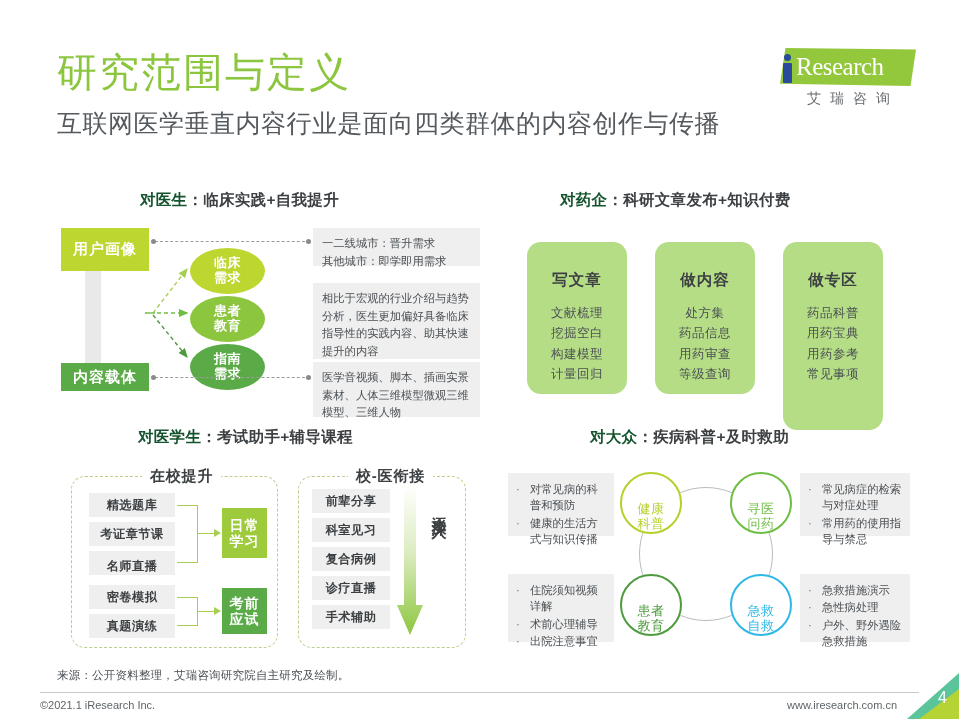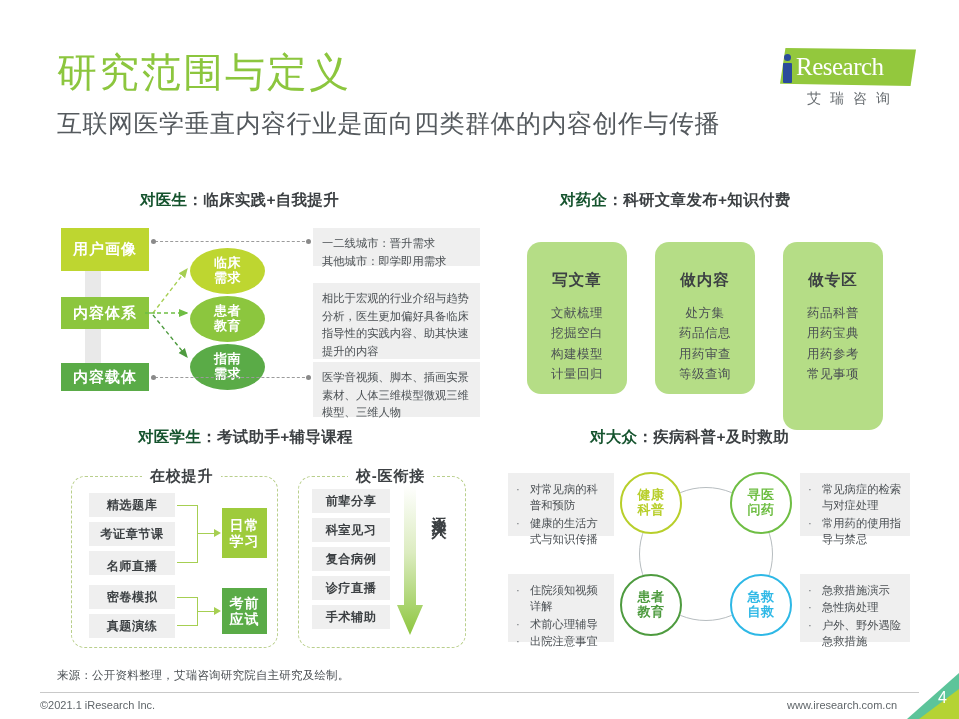--- a/index.html
+++ b/index.html
@@ -106,22 +106,22 @@
   }
   .grad-arrow{position:absolute;}
   .vert-text{
     position:absolute;font-size:15px;font-weight:bold;color:#3c4043;
     writing-mode:vertical-rl;letter-spacing:2px;line-height:1;
   }
 
   
   .circ{
     position:absolute;border-radius:50%;background:#ffffff;box-sizing:border-box;
-    display:flex;flex-direction:column;align-items:center;justify-content:center;
-    font-weight:bold;font-size:13px;line-height:1.15;letter-spacing:.5px;z-index:2;
+    display:flex;flex-direction:column;align-items:center;justify-content:flex-end;
+    font-weight:normal;font-size:13px;line-height:1.15;letter-spacing:.5px;z-index:2;
   }
   .ring{
     position:absolute;border-radius:50%;border:1.2px solid #b7bdc0;box-sizing:border-box;z-index:1;
   }
   .bullet-panel{
     position:absolute;background:#efefef;box-sizing:border-box;padding:8px 6px 8px 8px;
   }
   .bullet-row{display:flex;font-size:11.3px;color:#4b5054;line-height:1.45;margin-bottom:1px;}
   .bullet-dot{width:14px;flex:0 0 14px;text-align:left;color:#6d7276;}
   .bullet-txt{flex:1;}
@@ -155,23 +155,20 @@
   </div>
 
   <div class="sec-head" style="left:140px;top:190px;">
     <span class="hl">对医生</span><span>：临床实践+自我提升</span>
   </div>
 
   <div class="vbar" style="left:85px;top:248px;width:16px;height:140px;"></div>
 
   <div class="green-box" id="dbox0" style="left: 61px; top: 228px; width: 88px; height: 43px; background: rgb(190, 214, 48);">
     <span>用户画像</span>
-  </div>
-  <div class="green-box" id="dbox1" style="left: 61px; top: 297px; width: 88px; height: 32px; background: rgb(140, 198, 62);">
-    <span>内容体系</span>
   </div>
   <div class="green-box" id="dbox2" style="left: 61px; top: 363px; width: 88px; height: 28px; background: rgb(90, 171, 71);">
     <span>内容载体</span>
   </div>
 
   <div class="ellipse" id="dell0" style="left: 190px; top: 248px; width: 75px; height: 46px; background: rgb(190, 214, 48);">
     <span>临床</span>
     <span>需求</span>
   </div>
   <div class="ellipse" id="dell1" style="left: 190px; top: 296px; width: 75px; height: 46px; background: rgb(140, 198, 62);">

